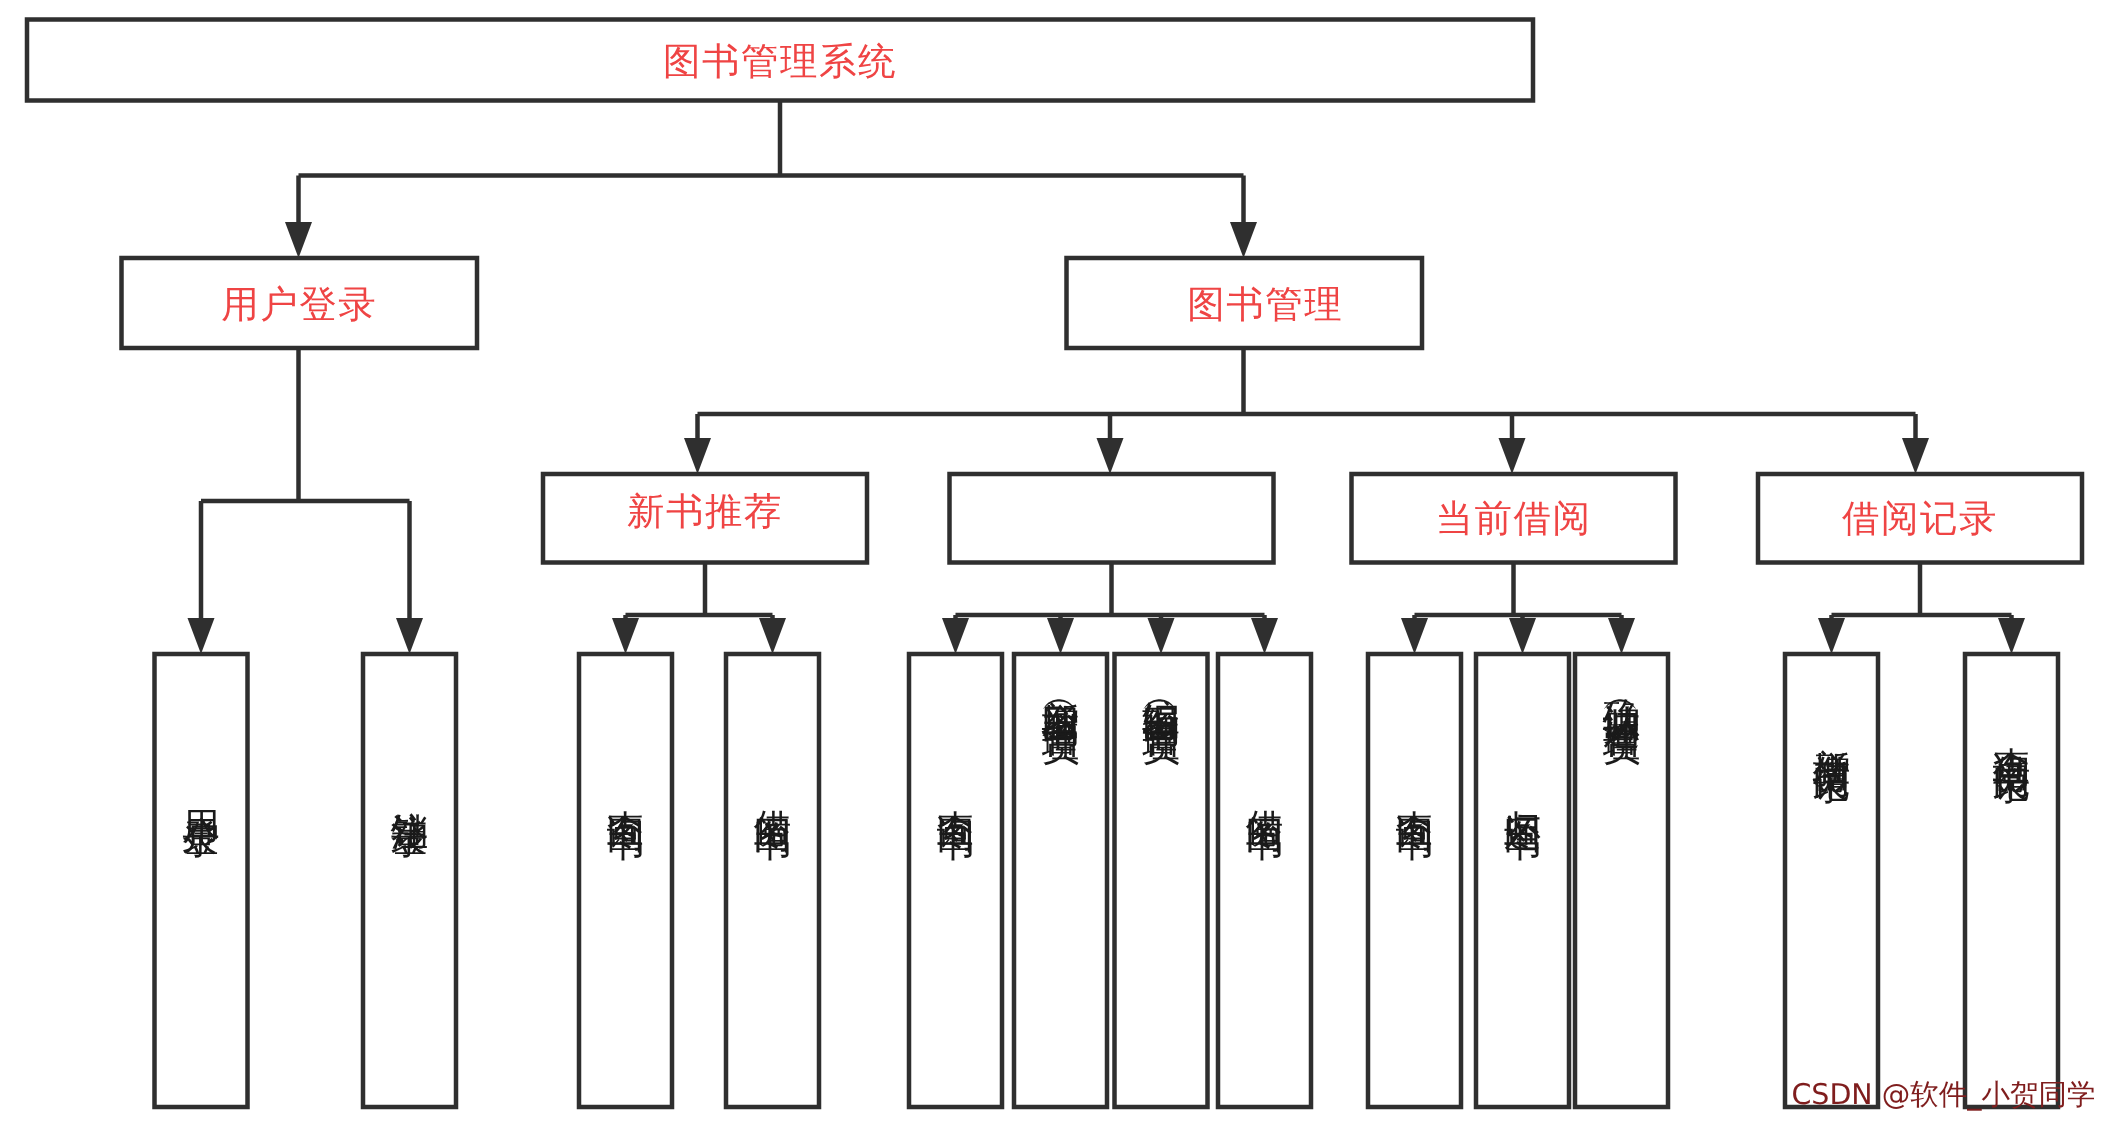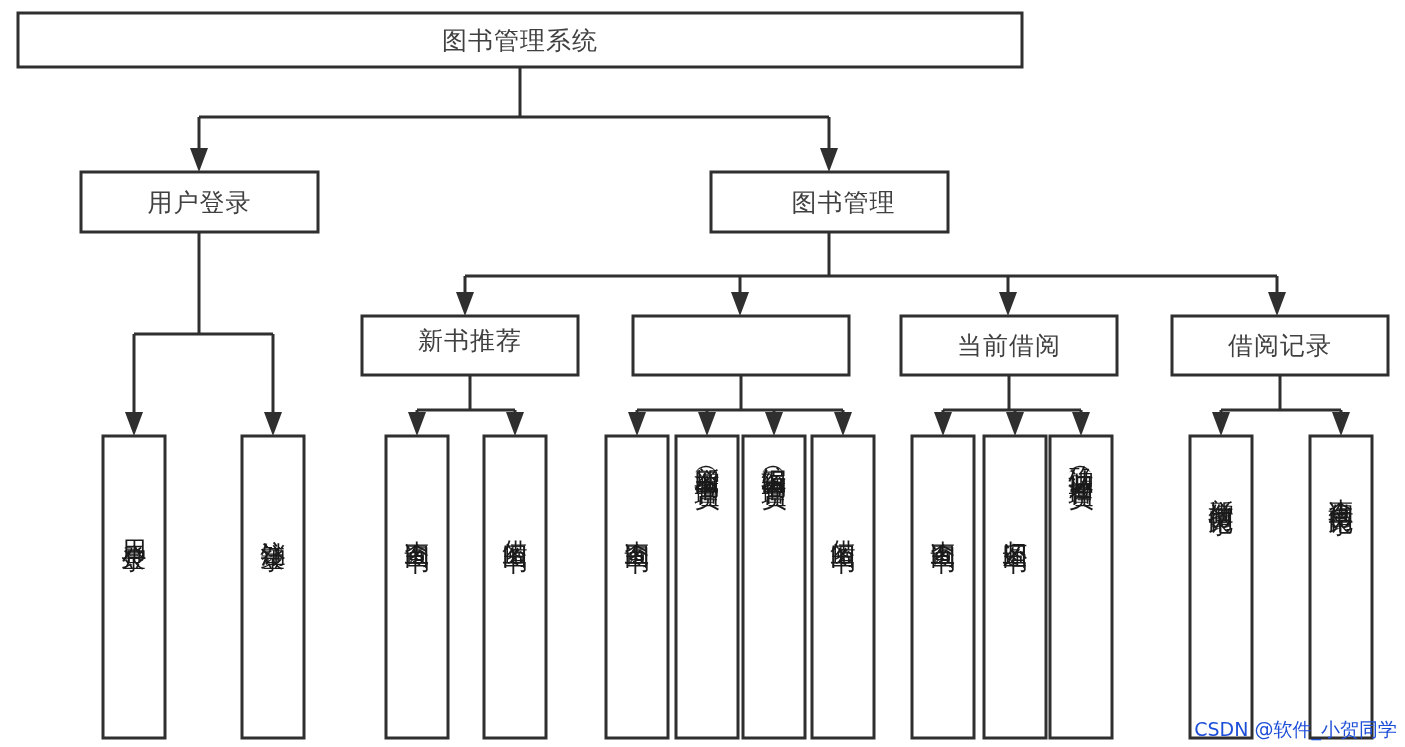--- a/index.html
+++ b/index.html
@@ -63,31 +63,31 @@
   .hlabel-wrap {
     position: absolute;
     display: flex;
     align-items: center;
     justify-content: center;
     pointer-events: none;
   }
   .hlabel-text {
     font-family: "DejaVu Sans", "Liberation Sans", sans-serif;
     font-size: 25px;
-    color: #404040;
+    color: #ef4444;
     letter-spacing: 1px;
     white-space: nowrap;
   }
   #watermark {
     position: absolute;
     right: 8px;
     bottom: 4px;
     font-family: "DejaVu Sans", "Liberation Sans", sans-serif;
     font-size: 19px;
-    color: #1d4ed8;
+    color: #7f1d1d;
     white-space: nowrap;
     pointer-events: none;
   }
 </style>
 </head>
 <body>
 
 <div id="diagram-root">
 
   <svg id="tree-svg" viewBox="0 0 1405 747">

